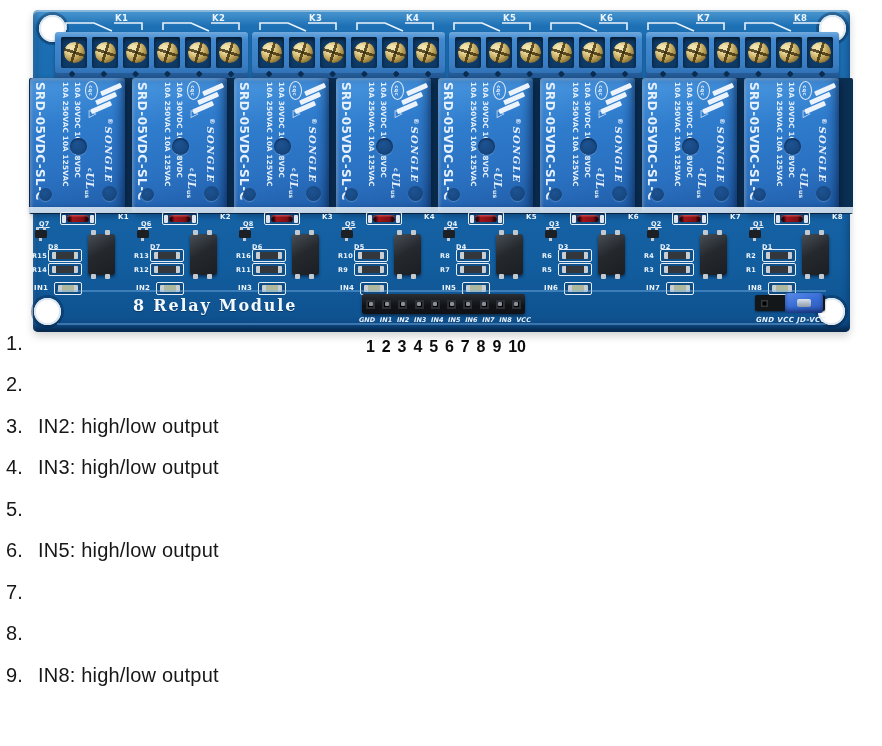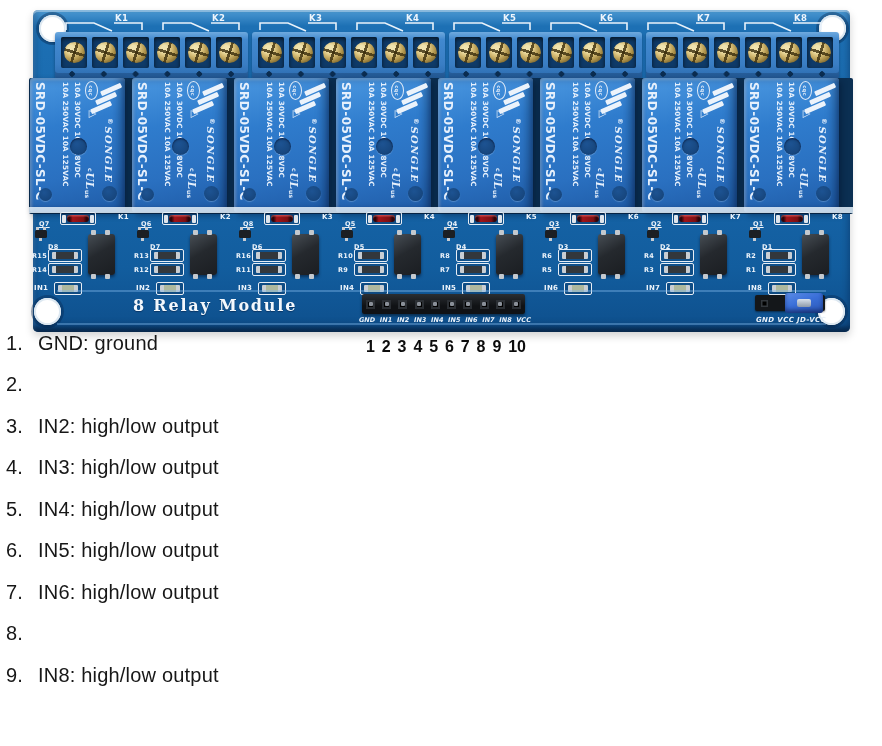--- a/index.html
+++ b/index.html
@@ -585,44 +585,41 @@
     <span>6</span>
     <span>7</span>
     <span>8</span>
     <span>9</span>
     <span>10</span>
   </div>
 
   <div class="legend">
     <div class="lrow">
         <span class="lnum">1.</span>
-        <span class="ltxt">GND: ground</span>
       </div>
     <div class="lrow">
         <span class="lnum">2.</span>
       </div>
     <div class="lrow">
         <span class="lnum">3.</span>
         <span class="ltxt">IN2: high/low output</span>
       </div>
     <div class="lrow">
         <span class="lnum">4.</span>
         <span class="ltxt">IN3: high/low output</span>
       </div>
     <div class="lrow">
         <span class="lnum">5.</span>
-        <span class="ltxt">IN4: high/low output</span>
       </div>
     <div class="lrow">
         <span class="lnum">6.</span>
         <span class="ltxt">IN5: high/low output</span>
       </div>
     <div class="lrow">
         <span class="lnum">7.</span>
-        <span class="ltxt">IN6: high/low output</span>
       </div>
     <div class="lrow">
         <span class="lnum">8.</span>
       </div>
     <div class="lrow">
         <span class="lnum">9.</span>
         <span class="ltxt">IN8: high/low output</span>
       </div>
   </div>
 

